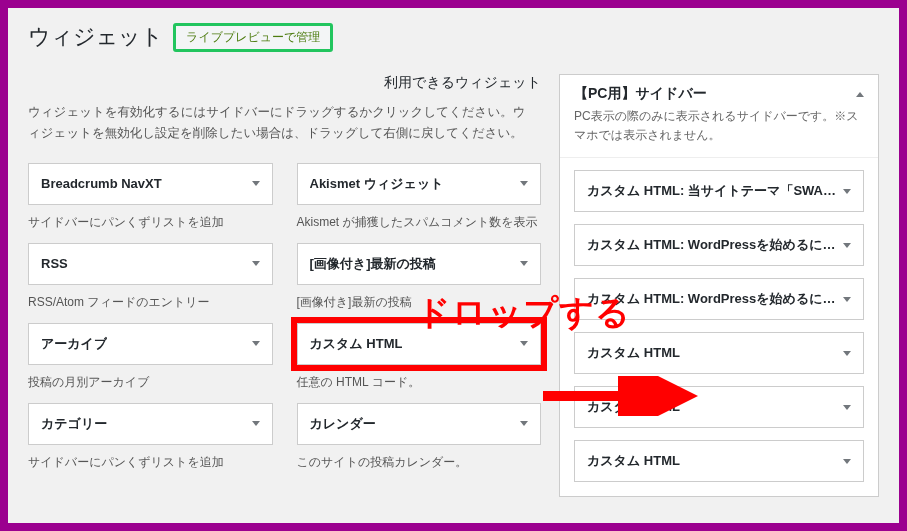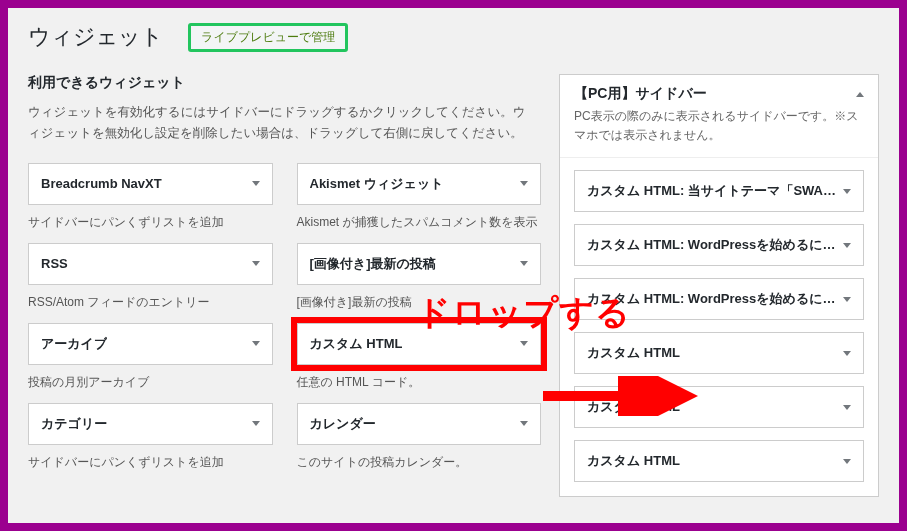--- a/index.html
+++ b/index.html
@@ -15,21 +15,21 @@
     background: #f1f1f1;
     width: 100%;
     height: 100%;
     padding: 14px 20px 0 20px;
     overflow: hidden;
     position: relative;
   }
   .header-row {
     display: flex;
     align-items: center;
-    gap: 25px;
+    gap: 10px;
     margin-bottom: 22px;
   }
   .page-title {
     font-size: 22px;
     font-weight: 400;
     color: #23282d;
   }
   .live-preview-btn {
     border: 3px solid #22c55e;
     color: #4d7c0f;
@@ -41,23 +41,24 @@
   }
   .columns {
     display: flex;
     gap: 18px;
     align-items: flex-start;
   }
   .left-col { flex: 1 1 auto; }
   .right-col { width: 320px; flex: 0 0 320px; }
   .section-heading {
     font-size: 14px;
-    font-weight: 700;
+    font-weight: 400;
     color: #23282d;
     margin-bottom: 10px;
+    text-align: right;
   }
   .section-desc {
     font-size: 12.5px;
     color: #555;
     line-height: 1.7;
     margin-bottom: 18px;
     max-width: 510px;
   }
   .widget-grid {
     display: grid;

